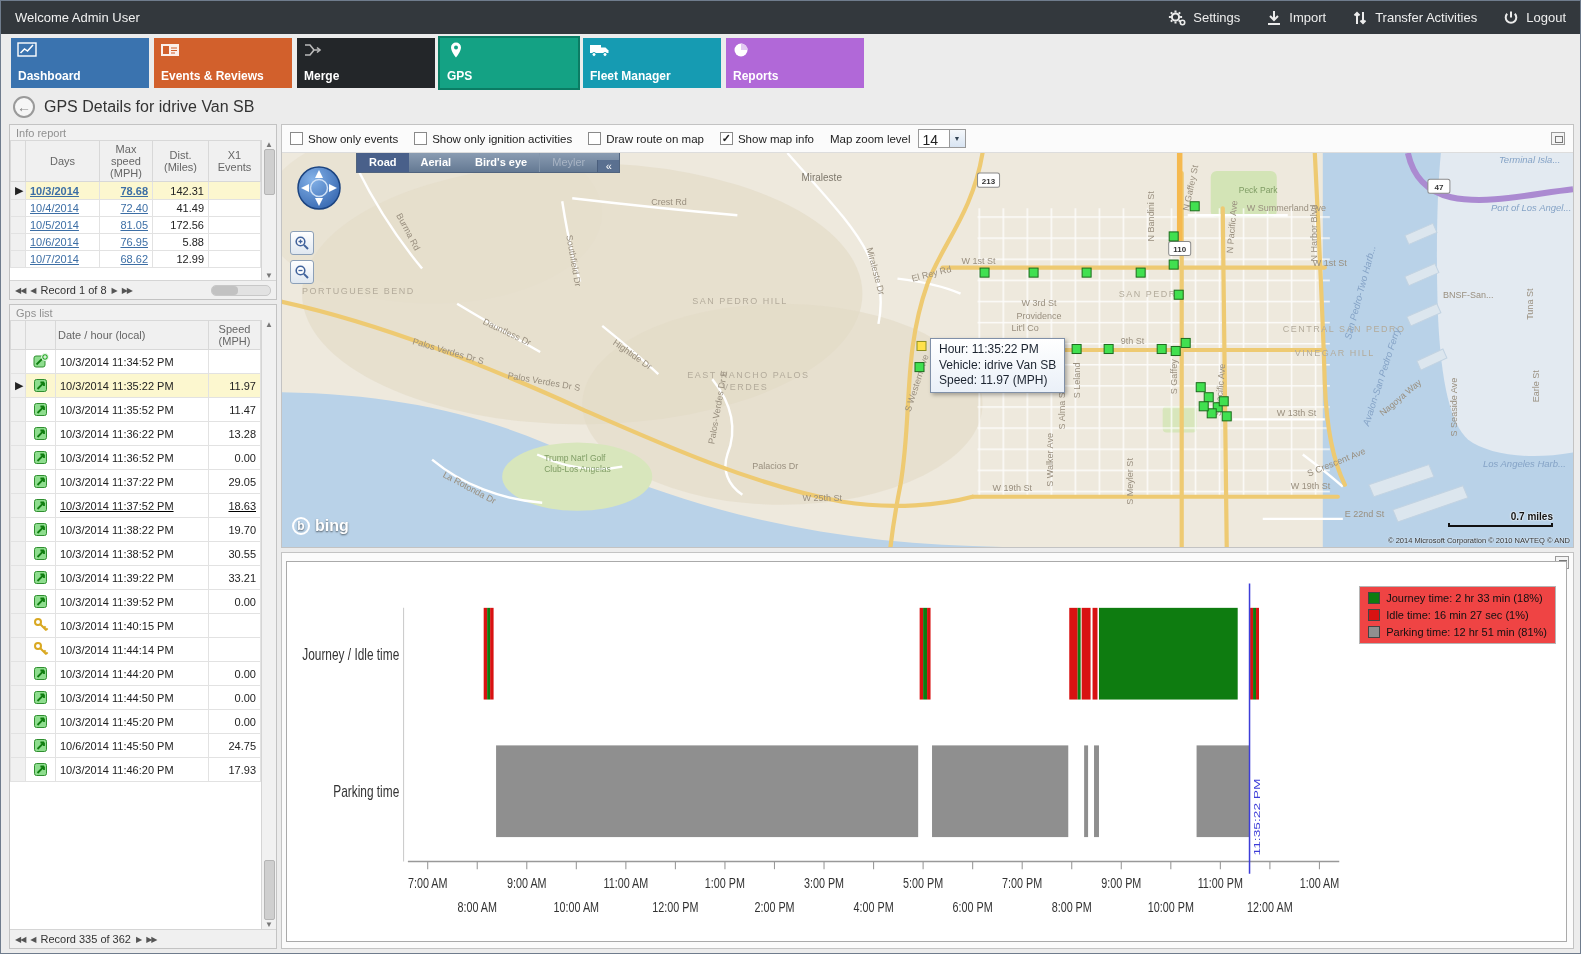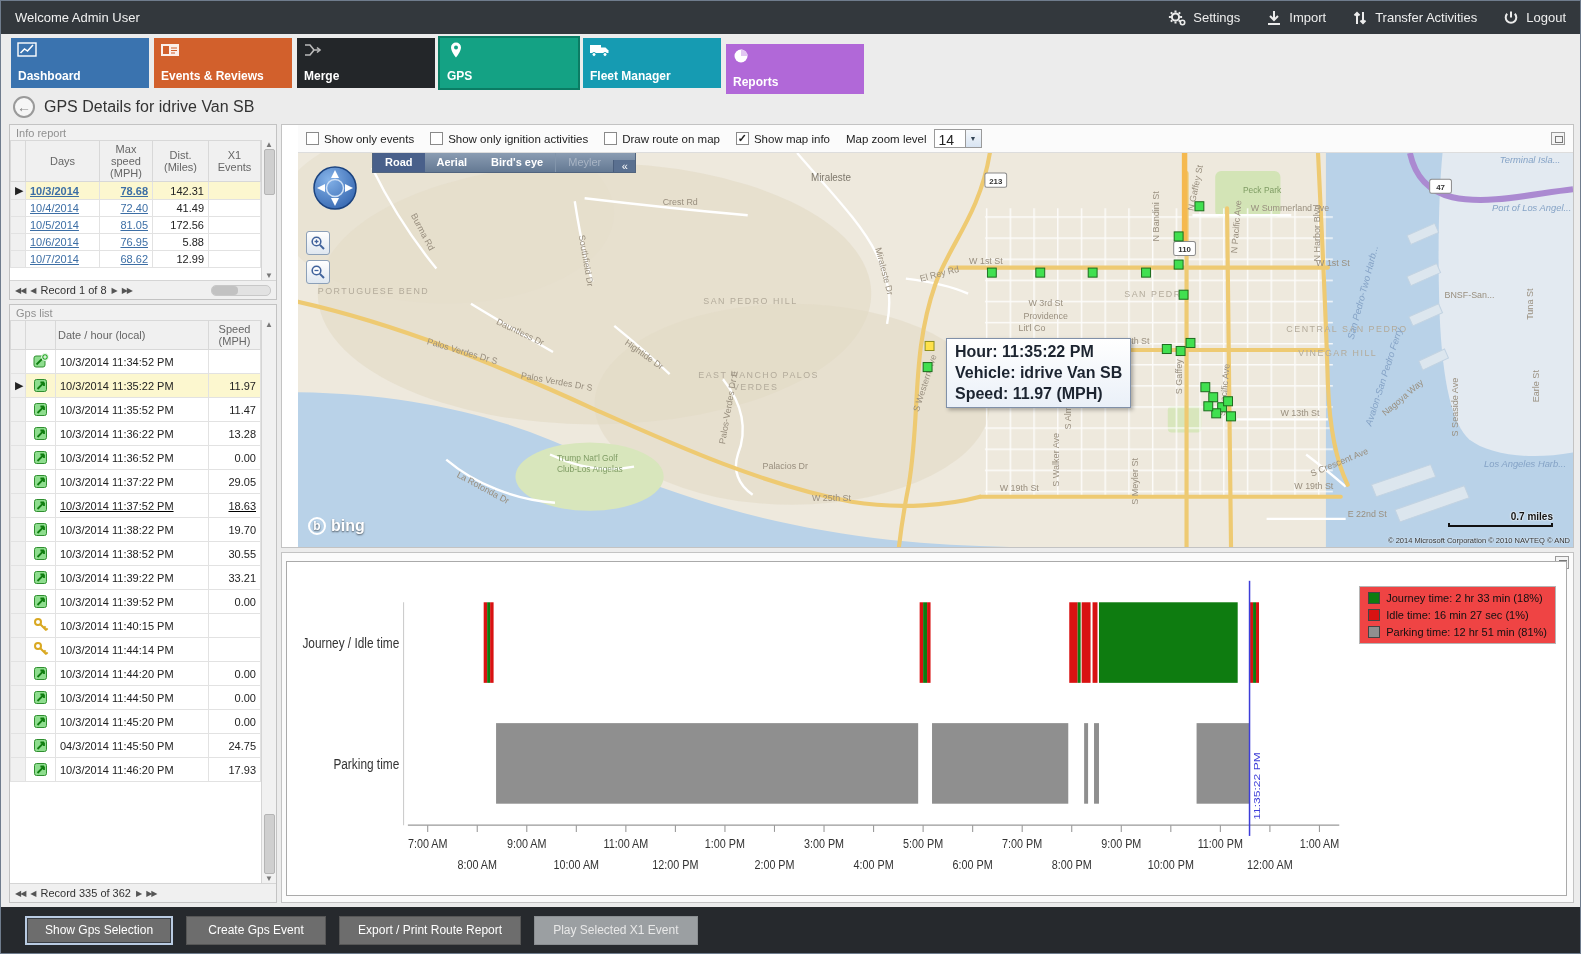--- a/index.html
+++ b/index.html
@@ -56,21 +56,21 @@
   .vscroll { width:15px; background:#f1f1f1; border-left:1px solid #d5d5d5; display:flex; flex-direction:column; align-items:center; font-size:8px; color:#777; flex:0 0 auto; }
   .vscroll .thumb { width:11px; background:#cfcfcf; border:1px solid #b5b5b5; border-radius:2px; }
   .vscroll .sp { flex:1; }
 
   .pager { height:19px; background:#f0f0f0; border-top:1px solid #d5d5d5; display:flex; align-items:center; gap:5px; padding:0 5px; font-size:11px; color:#333; flex:0 0 auto; }
   .pbtn { font-size:8px; color:#555; cursor:pointer; letter-spacing:-1px; }
   .hscrollpill { margin-left:auto; width:60px; height:11px; background:#e2e2e2; border:1px solid #c8c8c8; border-radius:5px; }
   .hscrollpill .ht { width:26px; height:9px; background:#c2c2c2; border-radius:4px; }
 
   
-  .map-panel { flex:0 0 auto;padding-left:16px; }
+  .map-panel { flex:0 0 auto; }
   .map-toolbar { height:28px; display:flex; align-items:center; gap:16px; padding:0 8px; background:#fbfbfb; border-bottom:1px solid #ddd; font-size:11.5px; color:#222; flex:0 0 auto; }
   .cbitem { display:flex; align-items:center; gap:5px; cursor:pointer; }
   .cbox { width:13px; height:13px; border:1px solid #8a8a8a; background:#fff; font-size:11px; line-height:11px; text-align:center; color:#222; font-weight:bold; }
   .combo { display:flex; border:1px solid #9a9a9a; background:#fff; height:19px; align-items:stretch; cursor:pointer; }
   .combo .val { width:30px; font-size:14px; padding:2px 4px; }
   .combo .drop { width:16px; background:linear-gradient(#f5f8fb,#d8e4f2); border-left:1px solid #9a9a9a; font-size:7px; color:#345; display:flex; align-items:center; justify-content:center; }
   .collapse-btn { width:14px; height:13px; border:1px solid #9a9a9a; background:#f4f4f4; margin-left:auto; position:relative; cursor:pointer; }
   .collapse-btn::after { content:""; position:absolute; left:3px; top:3px; width:6px; height:5px; border:1px solid #777; }
 
   .map-wrap { position:relative; height:394px; overflow:hidden; background:#eee9dd; }
@@ -86,21 +86,21 @@
   .view-tabs { position:absolute; left:74px; top:0; height:20px; display:flex; align-items:flex-end; background:linear-gradient(#8a9cb2,#647993); border:1px solid #51647e; border-top:0; font-size:11px; color:#fff; }
   .vtab { padding:4px 12px; cursor:pointer; font-weight:bold; }
   .vtab.active { background:#49608a; }
   .vtab.disabled { color:#a8b4c4; font-weight:normal; border-left:1px solid #8295ab; }
   .vtab-collapse { width:22px; display:flex; align-items:center; justify-content:center; background:#5a7090; border-left:1px solid #4a5e7c; cursor:pointer; font-size:11px; }
 
   .compass { position:absolute; left:14px; top:12px; cursor:pointer; }
   .zoombtns { position:absolute; left:8px; top:78px; display:flex; flex-direction:column; gap:5px; }
   .zbtn { width:24px; height:24px; background:linear-gradient(#ffffff,#dfe7f0); border:1px solid #8ca0b8; border-radius:3px; display:flex; align-items:center; justify-content:center; cursor:pointer; }
 
-  .map-tooltip { position:absolute; left:648px; top:185px; background:linear-gradient(#ffffff,#eaf0f8); border:1px solid #8090a8; box-shadow:2px 2px 4px rgba(0,0,0,.3); padding:3px 8px; font-size:16px; font-weight:bold; color:#1c2430; line-height:1.3; white-space:nowrap; }
+  .map-tooltip { position:absolute; left:648px; top:185px; background:linear-gradient(#ffffff,#eaf0f8); border:1px solid #8090a8; box-shadow:2px 2px 4px rgba(0,0,0,.3); padding:3px 8px; font-size:12px; font-weight:normal; color:#1c2430; line-height:1.3; white-space:nowrap; }
 
   .bing-logo { position:absolute; left:10px; bottom:12px; color:#fff; font-size:16px; font-weight:bold; text-shadow:0 1px 2px rgba(0,0,0,.6); display:flex; align-items:center; gap:5px; }
   .bing-b { display:inline-flex; width:18px; height:18px; border:2px solid #fff; border-radius:50%; align-items:center; justify-content:center; font-size:12px; }
   .map-scale { position:absolute; right:20px; bottom:20px; font-size:10px; font-weight:bold; color:#111; text-shadow:0 0 2px #fff,0 0 2px #fff; text-align:right; }
   .map-scale .bar { margin-top:1px; height:4px; border-bottom:2px solid #111; border-left:2px solid #111; border-right:2px solid #111; width:105px; }
   .map-copyright { position:absolute; right:3px; bottom:2px; font-size:7.5px; color:#333; text-shadow:0 0 2px #fff; }
 
   
   .chart-panel { flex:1; background:#fbfbfb; }
   .chart-body { flex:1; display:flex; padding:8px 6px 6px 4px; min-height:0; }
@@ -216,21 +216,21 @@
       </div>
       <div class="tile" style="background: rgb(22, 155, 178);">
         <span class="ticon"><svg width="22" height="16" viewBox="0 0 22 16">
             <rect x="1" y="3" width="11" height="8" fill="#fff"></rect>
             <path d="M12 5.5h4.5l3 3V11H12z" fill="#fff"></path>
             <circle cx="5" cy="12.5" r="2" fill="#fff" stroke="#169bb2"></circle>
             <circle cx="16" cy="12.5" r="2" fill="#fff" stroke="#169bb2"></circle>
           </svg></span>
         <span class="tlabel">Fleet Manager</span>
       </div>
-      <div class="tile" style="background: rgb(177, 104, 216); margin-top: 6px;">
+      <div class="tile" style="background: rgb(177, 104, 216);">
         <span class="ticon"><svg width="18" height="16" viewBox="0 0 18 16">
             <circle cx="9" cy="8" r="6.5" fill="#fff"></circle>
             <path d="M9 8V1.5A6.5 6.5 0 0 1 15.5 8z" fill="#e2c8f2"></path>
           </svg></span>
         <span class="tlabel">Reports</span>
       </div>
     </div>
 
   <div class="pagetitle-row">
     <span class="back-btn">←</span>
@@ -481,21 +481,21 @@
                     </svg></td>
                   <td>10/3/2014 11:45:20 PM</td>
                   <td class="num">0.00</td>
                 </tr>
                 <tr class="" style="height:24px;">
                   <td class="gut"></td>
                   <td class="ic-cell"><svg width="16" height="16" viewBox="0 0 16 16">
                       <rect x="1.5" y="2.5" width="12" height="12" rx="2" fill="#8edd8e" stroke="#2f8f2f"></rect>
                       <path d="M4.5 12 L11 5.5 M11 5.5h-3.6 M11 5.5v3.6" stroke="#0f7d0f" stroke-width="1.8" fill="none"></path>
                     </svg></td>
-                  <td>04/3/2014 11:45:50 PM</td>
+                  <td>10/6/2014 11:45:50 PM</td>
                   <td class="num">24.75</td>
                 </tr>
                 <tr class="" style="height:24px;">
                   <td class="gut"></td>
                   <td class="ic-cell"><svg width="16" height="16" viewBox="0 0 16 16">
                       <rect x="1.5" y="2.5" width="12" height="12" rx="2" fill="#8edd8e" stroke="#2f8f2f"></rect>
                       <path d="M4.5 12 L11 5.5 M11 5.5h-3.6 M11 5.5v3.6" stroke="#0f7d0f" stroke-width="1.8" fill="none"></path>
                     </svg></td>
                   <td>10/3/2014 11:46:20 PM</td>
                   <td class="num">17.93</td>
@@ -844,19 +844,13 @@
                   <span class="lsw" style="background:#8f8f8f"></span>
                   <span>Parking time: 12 hr 51 min (81%)</span>
                 </div>
               </div>
           </div>
         </div>
       </div>
     </div>
   </div>
 
-  <div class="bottombar" id="footer-buttons">
-      <button class="bbtn focused">Show Gps Selection</button>
-      <button class="bbtn">Create Gps Event</button>
-      <button class="bbtn">Export / Print Route Report</button>
-      <button class="bbtn disabled">Play Selected X1 Event</button>
-    </div>
 </div>
 
 </body></html>

